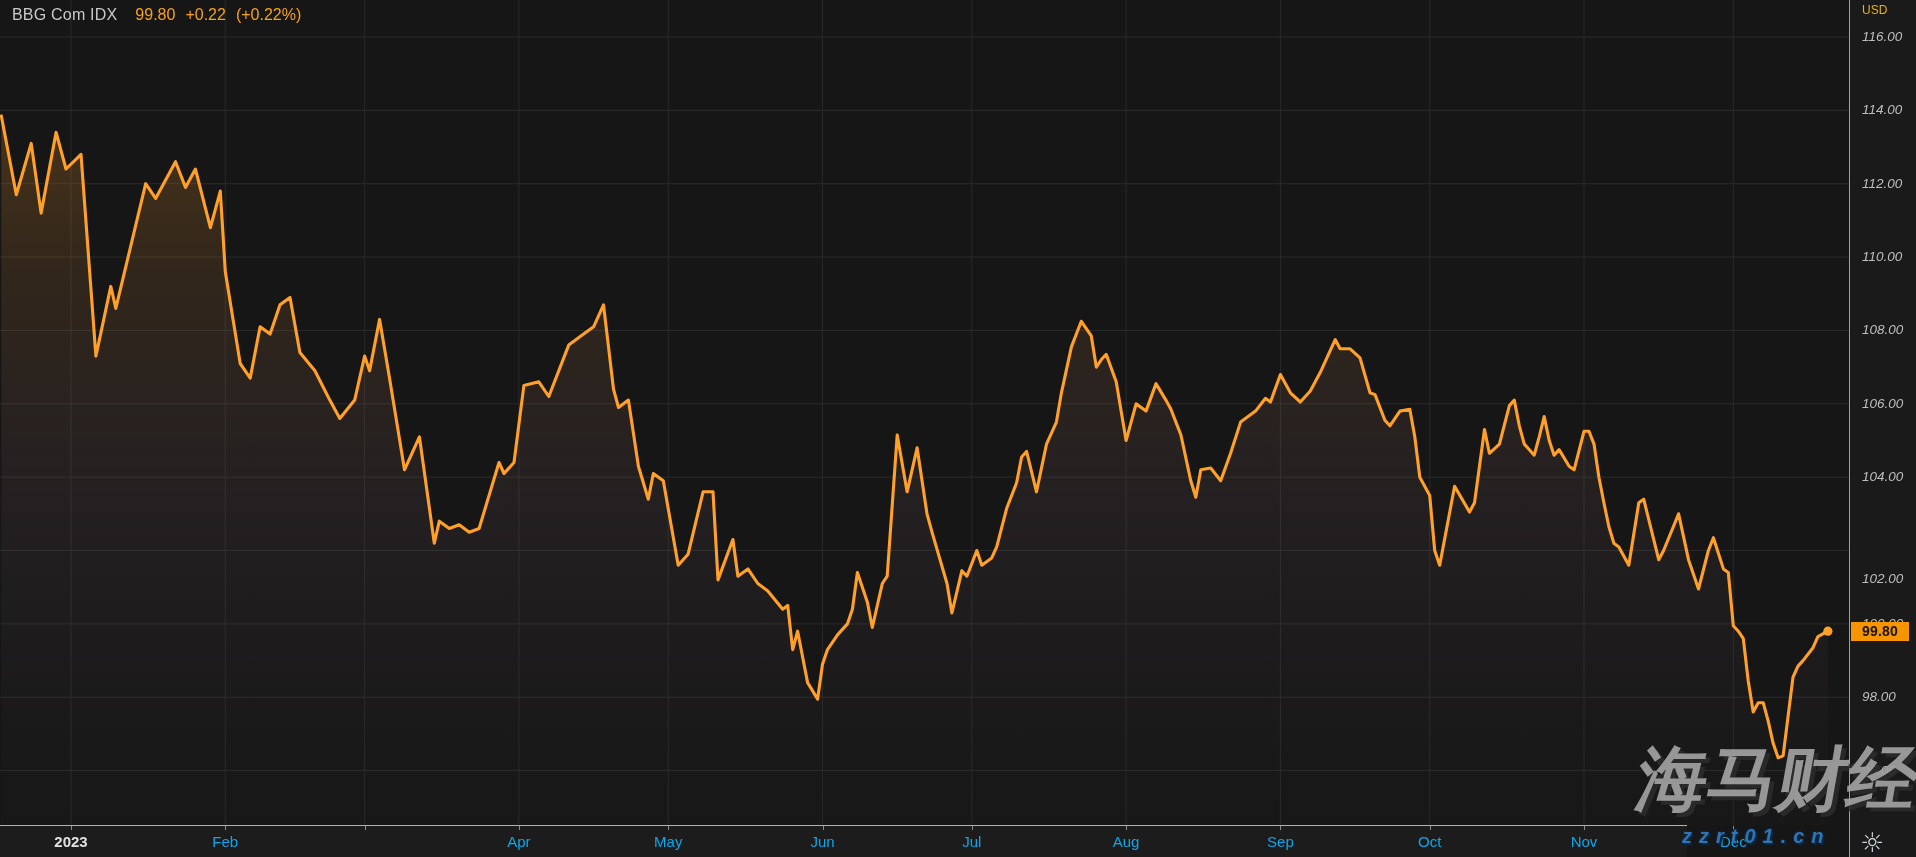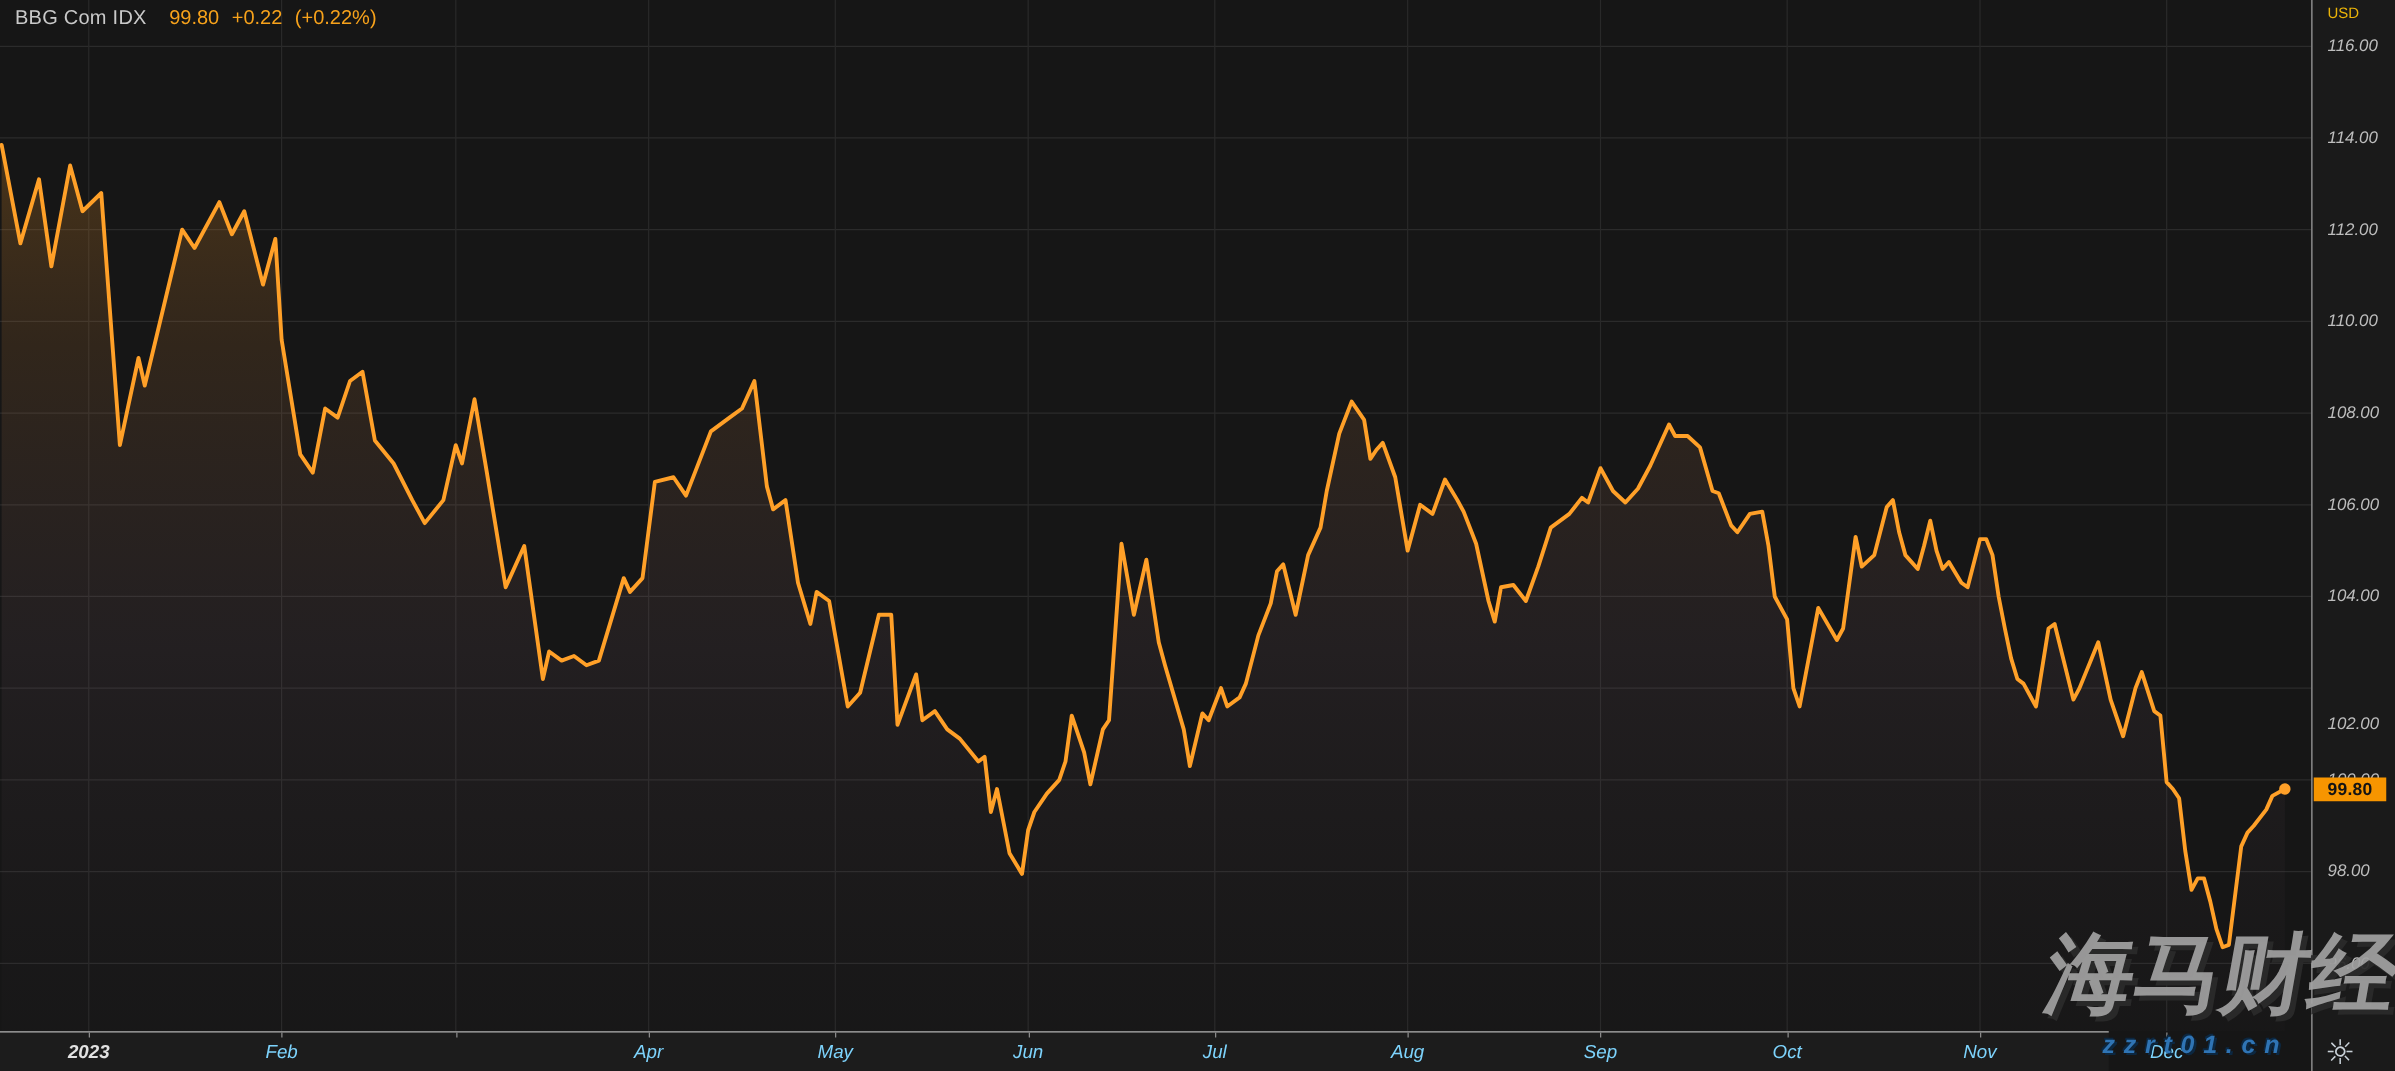--- a/index.html
+++ b/index.html
@@ -37,25 +37,25 @@
     color:#bdbdbd;font-size:13.5px;white-space:nowrap;font-style:italic;
   }
   .badge{
     position:absolute;left:1px;width:58px;height:19px;
     background:#f79500;color:#141414;font-size:14px;font-weight:600;
     display:flex;align-items:center;justify-content:center;
     z-index:7;letter-spacing:.2px;
   }
   .bottom-axis{
     position:absolute;left:0;top:825px;width:1687px;height:32px;
-    background:#1c1c1c;border-top:1px solid #b2b2b2;box-sizing:border-box;font-style:italic;
+    background:#1c1c1c;border-top:1px solid #b2b2b2;box-sizing:border-box;
   }
   .xlabel{
     position:absolute;top:7px;width:70px;margin-left:-35px;text-align:center;
-    color:#7dd3fc;font-size:15px;
+    color:#0ea5e9;font-size:15px;
   }
   .xlabel.year{font-weight:bold;color:#e2e2e2;}
   .xtick{position:absolute;top:0;width:1px;height:4px;background:#8a8a8a;}
   .watermark-cn{
     position:absolute;left:1638px;top:744px;z-index:8;
     font-size:70px;font-weight:bold;line-height:1.0;white-space:nowrap;
     color:rgba(162,162,162,0.92);
     text-shadow:5px 4px 0 rgba(42,42,42,0.95);
     transform:skewX(-10deg);
     pointer-events:none;

